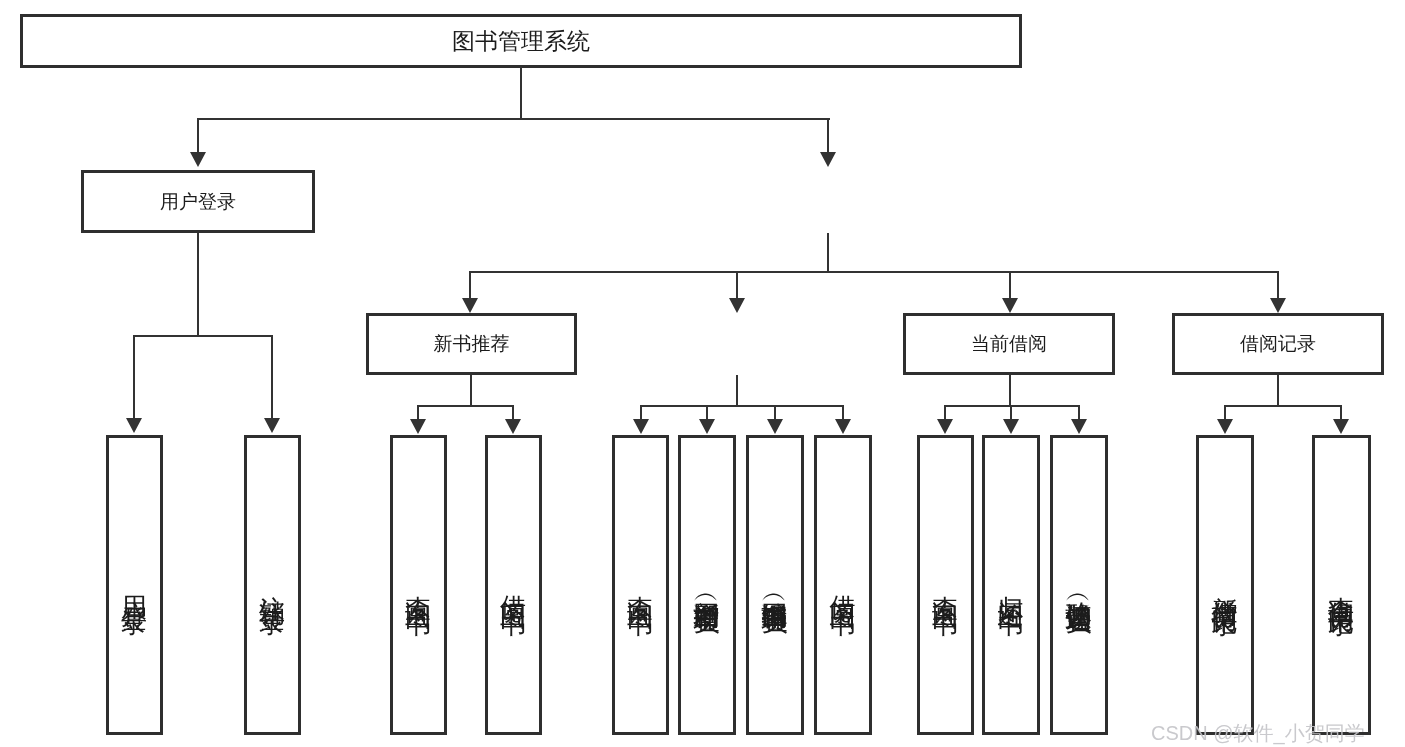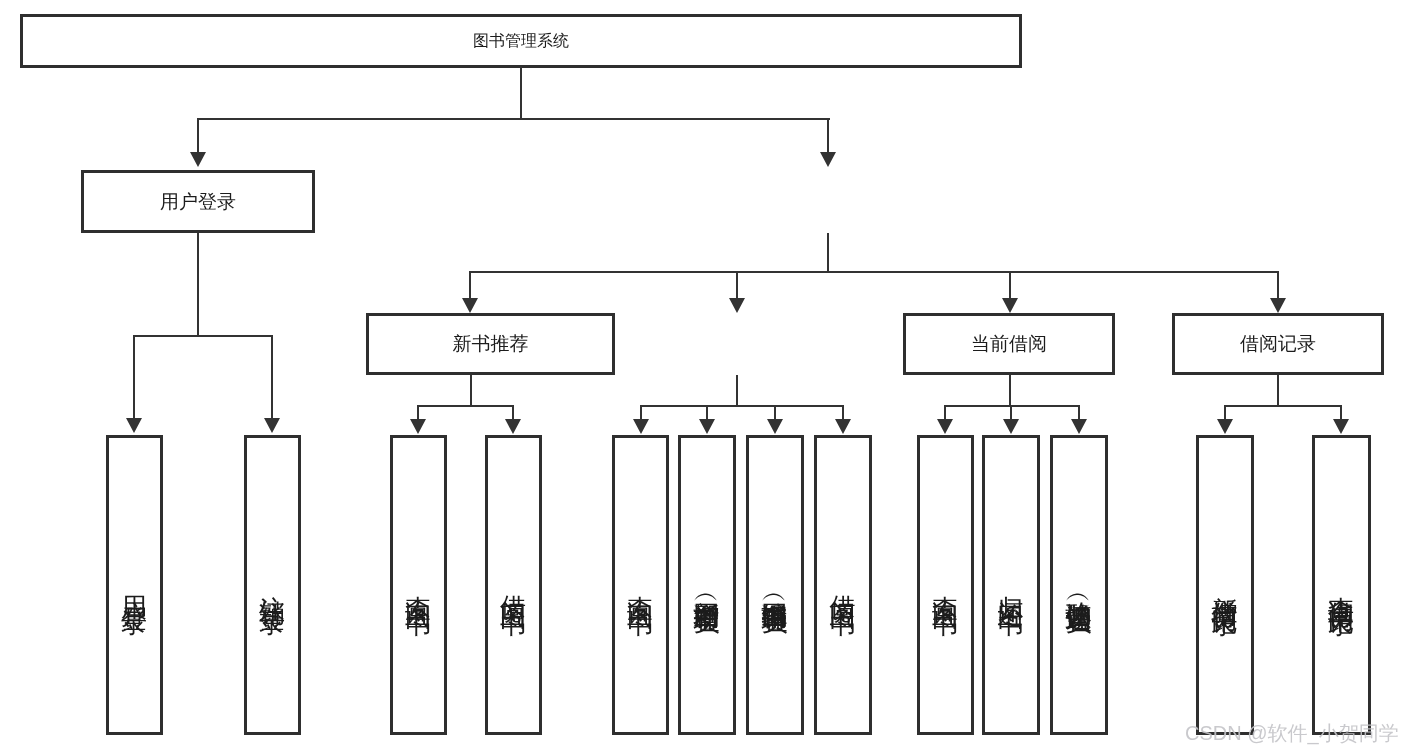--- a/index.html
+++ b/index.html
@@ -15,21 +15,21 @@
 
   .box{
     position:absolute;
     background:#ffffff;
     border:3px solid var(--border);
     box-sizing:border-box;
     display:flex;
     align-items:center;
     justify-content:center;
   }
-  .root-box span{font-size:16px;font-family:Liberation Mono, monospace;}
+  .root-box span{font-size:23px;font-family:Liberation Mono, monospace;}
   .l2-box span,.l3-box span{font-size:19px;}
   .leaf{width:57px;height:300px;}
   .vtext{
     writing-mode:vertical-rl;
     text-orientation:mixed;
     font-size:26px;
     line-height:1;
     white-space:nowrap;
   }
   .v4{letter-spacing:5px;}
@@ -84,21 +84,21 @@
   <div class="hline" style="left:470px;top:271px;width:809px"></div>
   <div class="vline" style="left:469px;top:271px;height:28px"></div>
   <div class="arrow" style="left:462px;top:298px"></div>
   <div class="vline" style="left:736px;top:271px;height:28px"></div>
   <div class="arrow" style="left:729px;top:298px"></div>
   <div class="vline" style="left:1009px;top:271px;height:28px"></div>
   <div class="arrow" style="left:1002px;top:298px"></div>
   <div class="vline" style="left:1277px;top:271px;height:28px"></div>
   <div class="arrow" style="left:1270px;top:298px"></div>
 
-  <div class="box l3-box" style="left:366px;top:313px;width:249px;height:62px">
+  <div class="box l3-box" style="left:366px;top:313px;width:211px;height:62px">
     <span>新书推荐</span>
   </div>
   <div class="box l3-box" style="left:1172px;top:313px;width:212px;height:62px">
     <span>借阅记录</span>
   </div>
   <div class="box l3-box" style="left:903px;top:313px;width:212px;height:62px">
     <span>当前借阅</span>
   </div>
 
   <div class="vline" style="left:470px;top:375px;height:32px"></div>
@@ -172,15 +172,15 @@
     <span class="vtext v9">确认归还（管理员）</span>
   </div>
 
   <div class="box leaf" style="left:1196px;top:435px;width:58px">
     <span class="vtext v6">新增借阅记录</span>
   </div>
   <div class="box leaf" style="left:1312px;top:435px;width:59px">
     <span class="vtext v6">查询借阅记录</span>
   </div>
 
-  <div class="watermark" style="left:1185px;top:720px">CSDN @软件_小贺同学</div>
+  <div class="watermark" style="left:1151px;top:720px">CSDN @软件_小贺同学</div>
 
 </div>
 
 </body></html>

